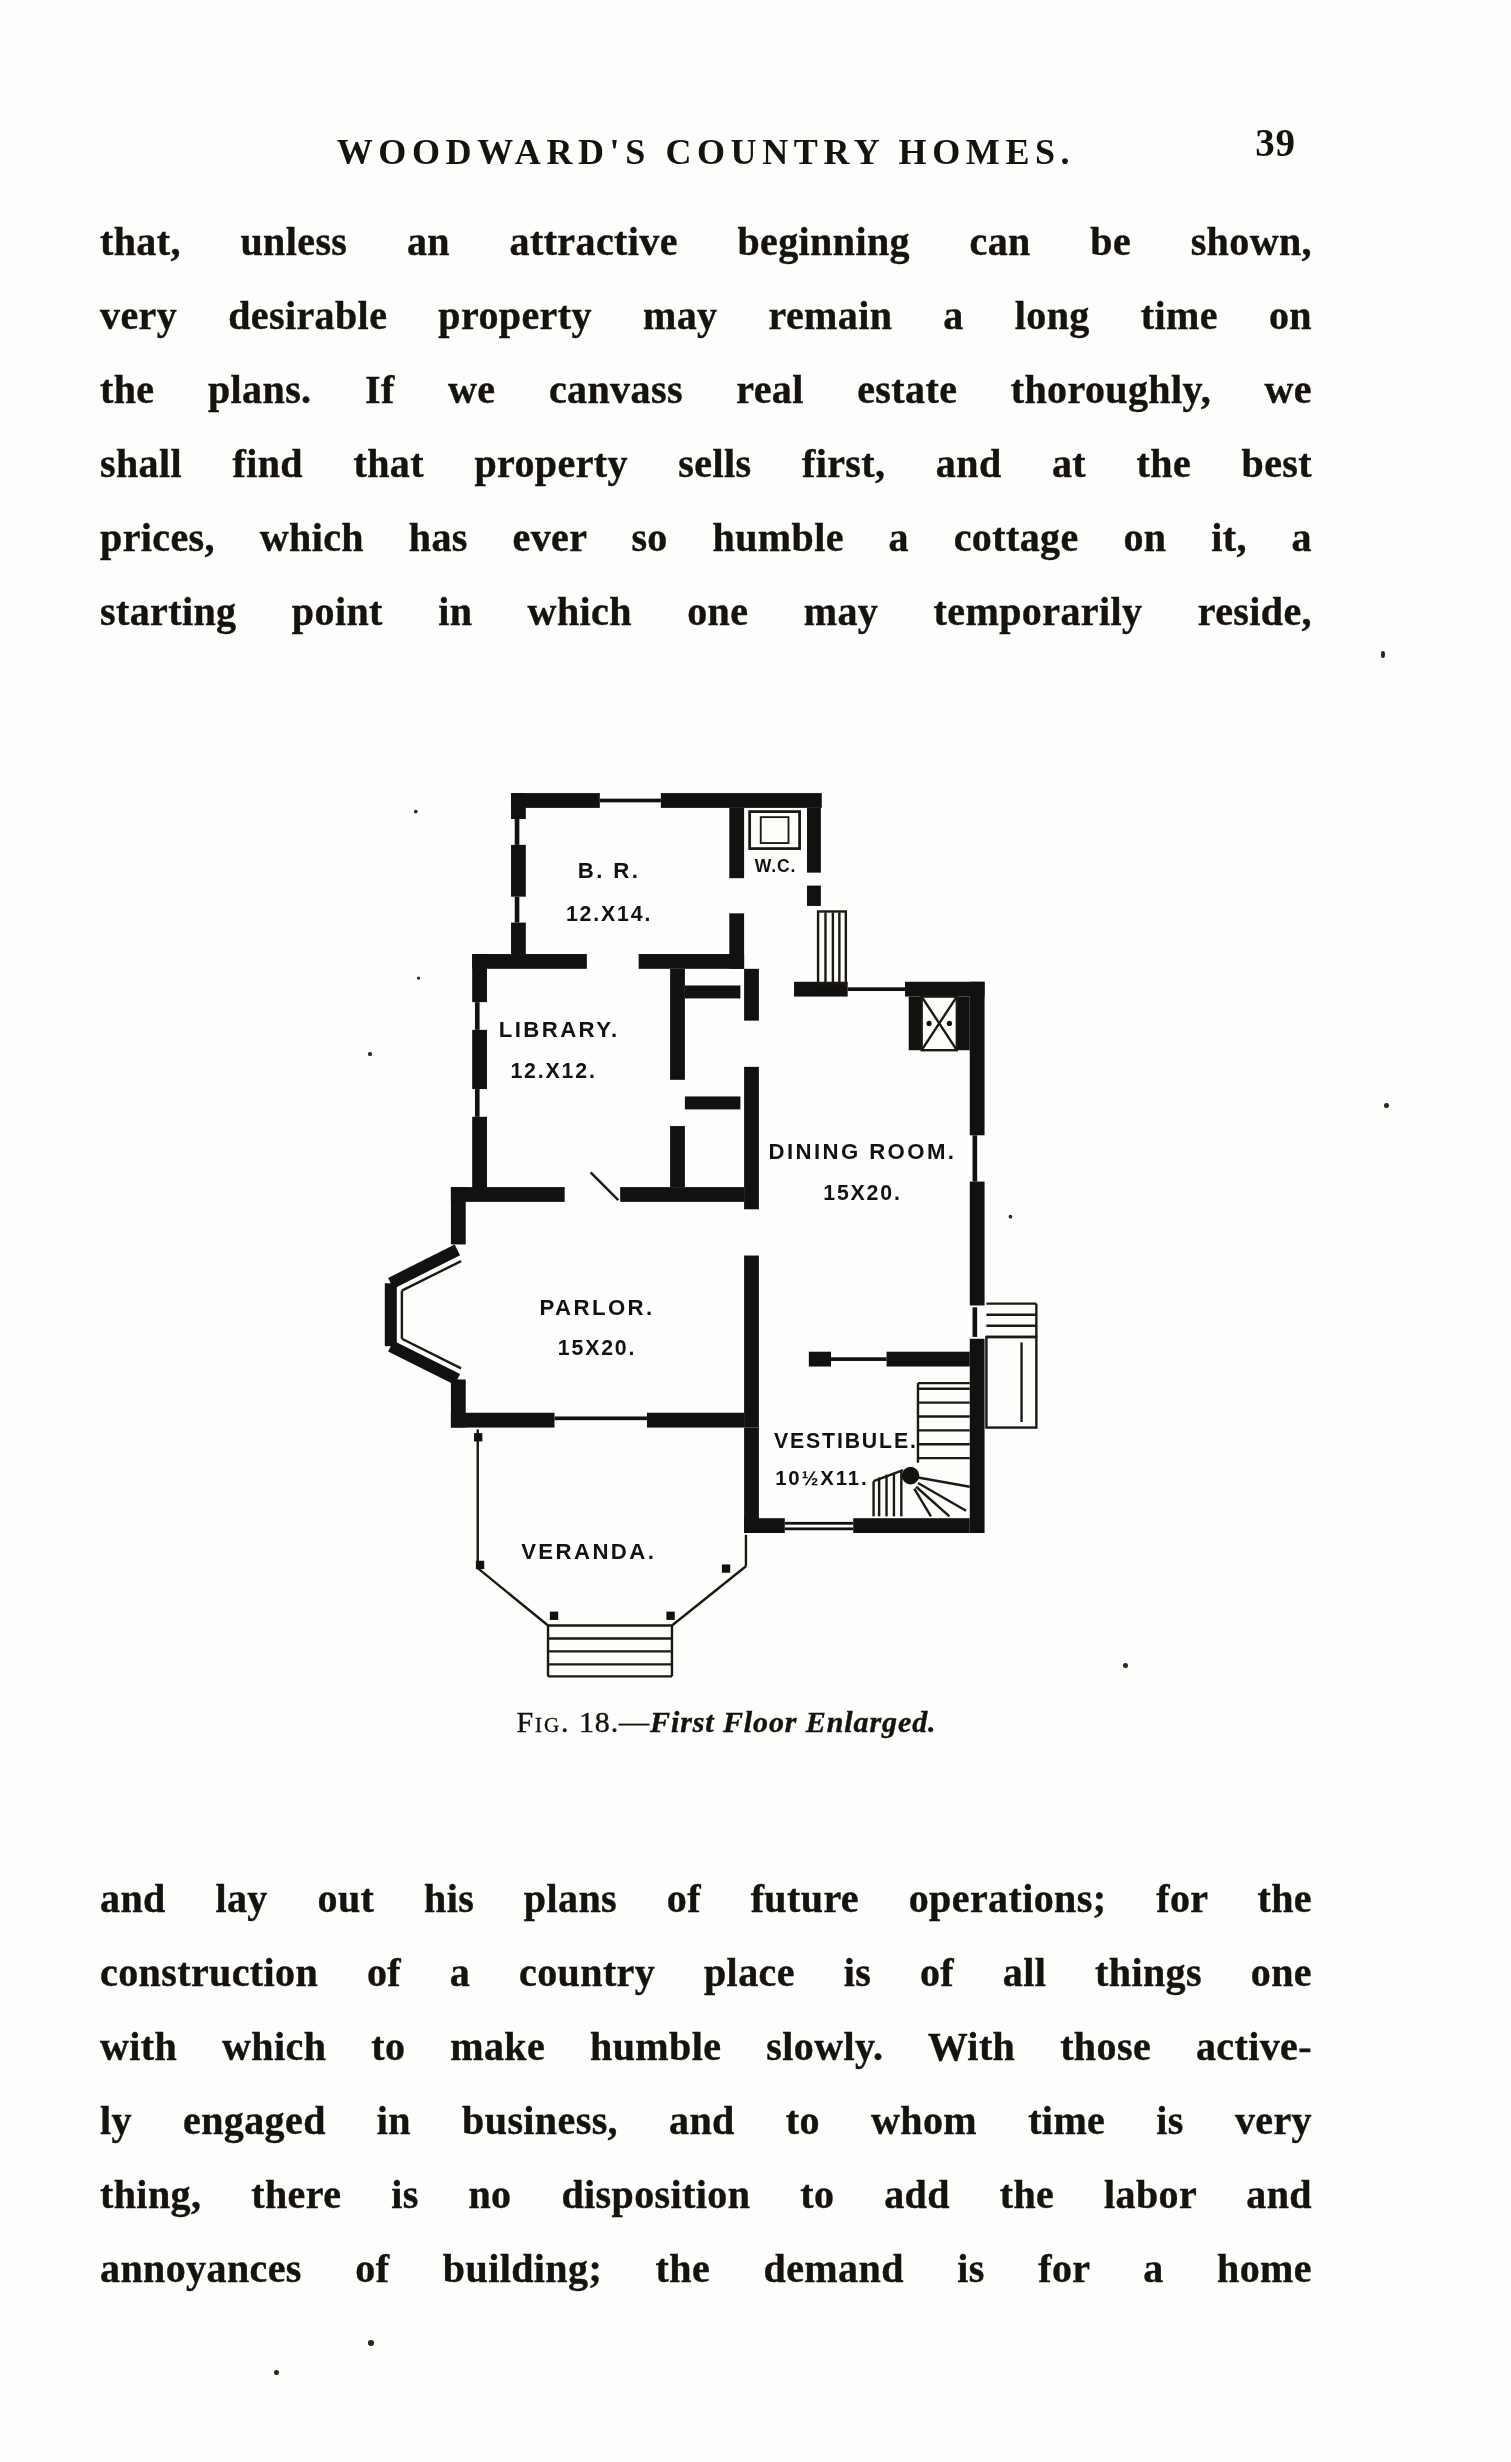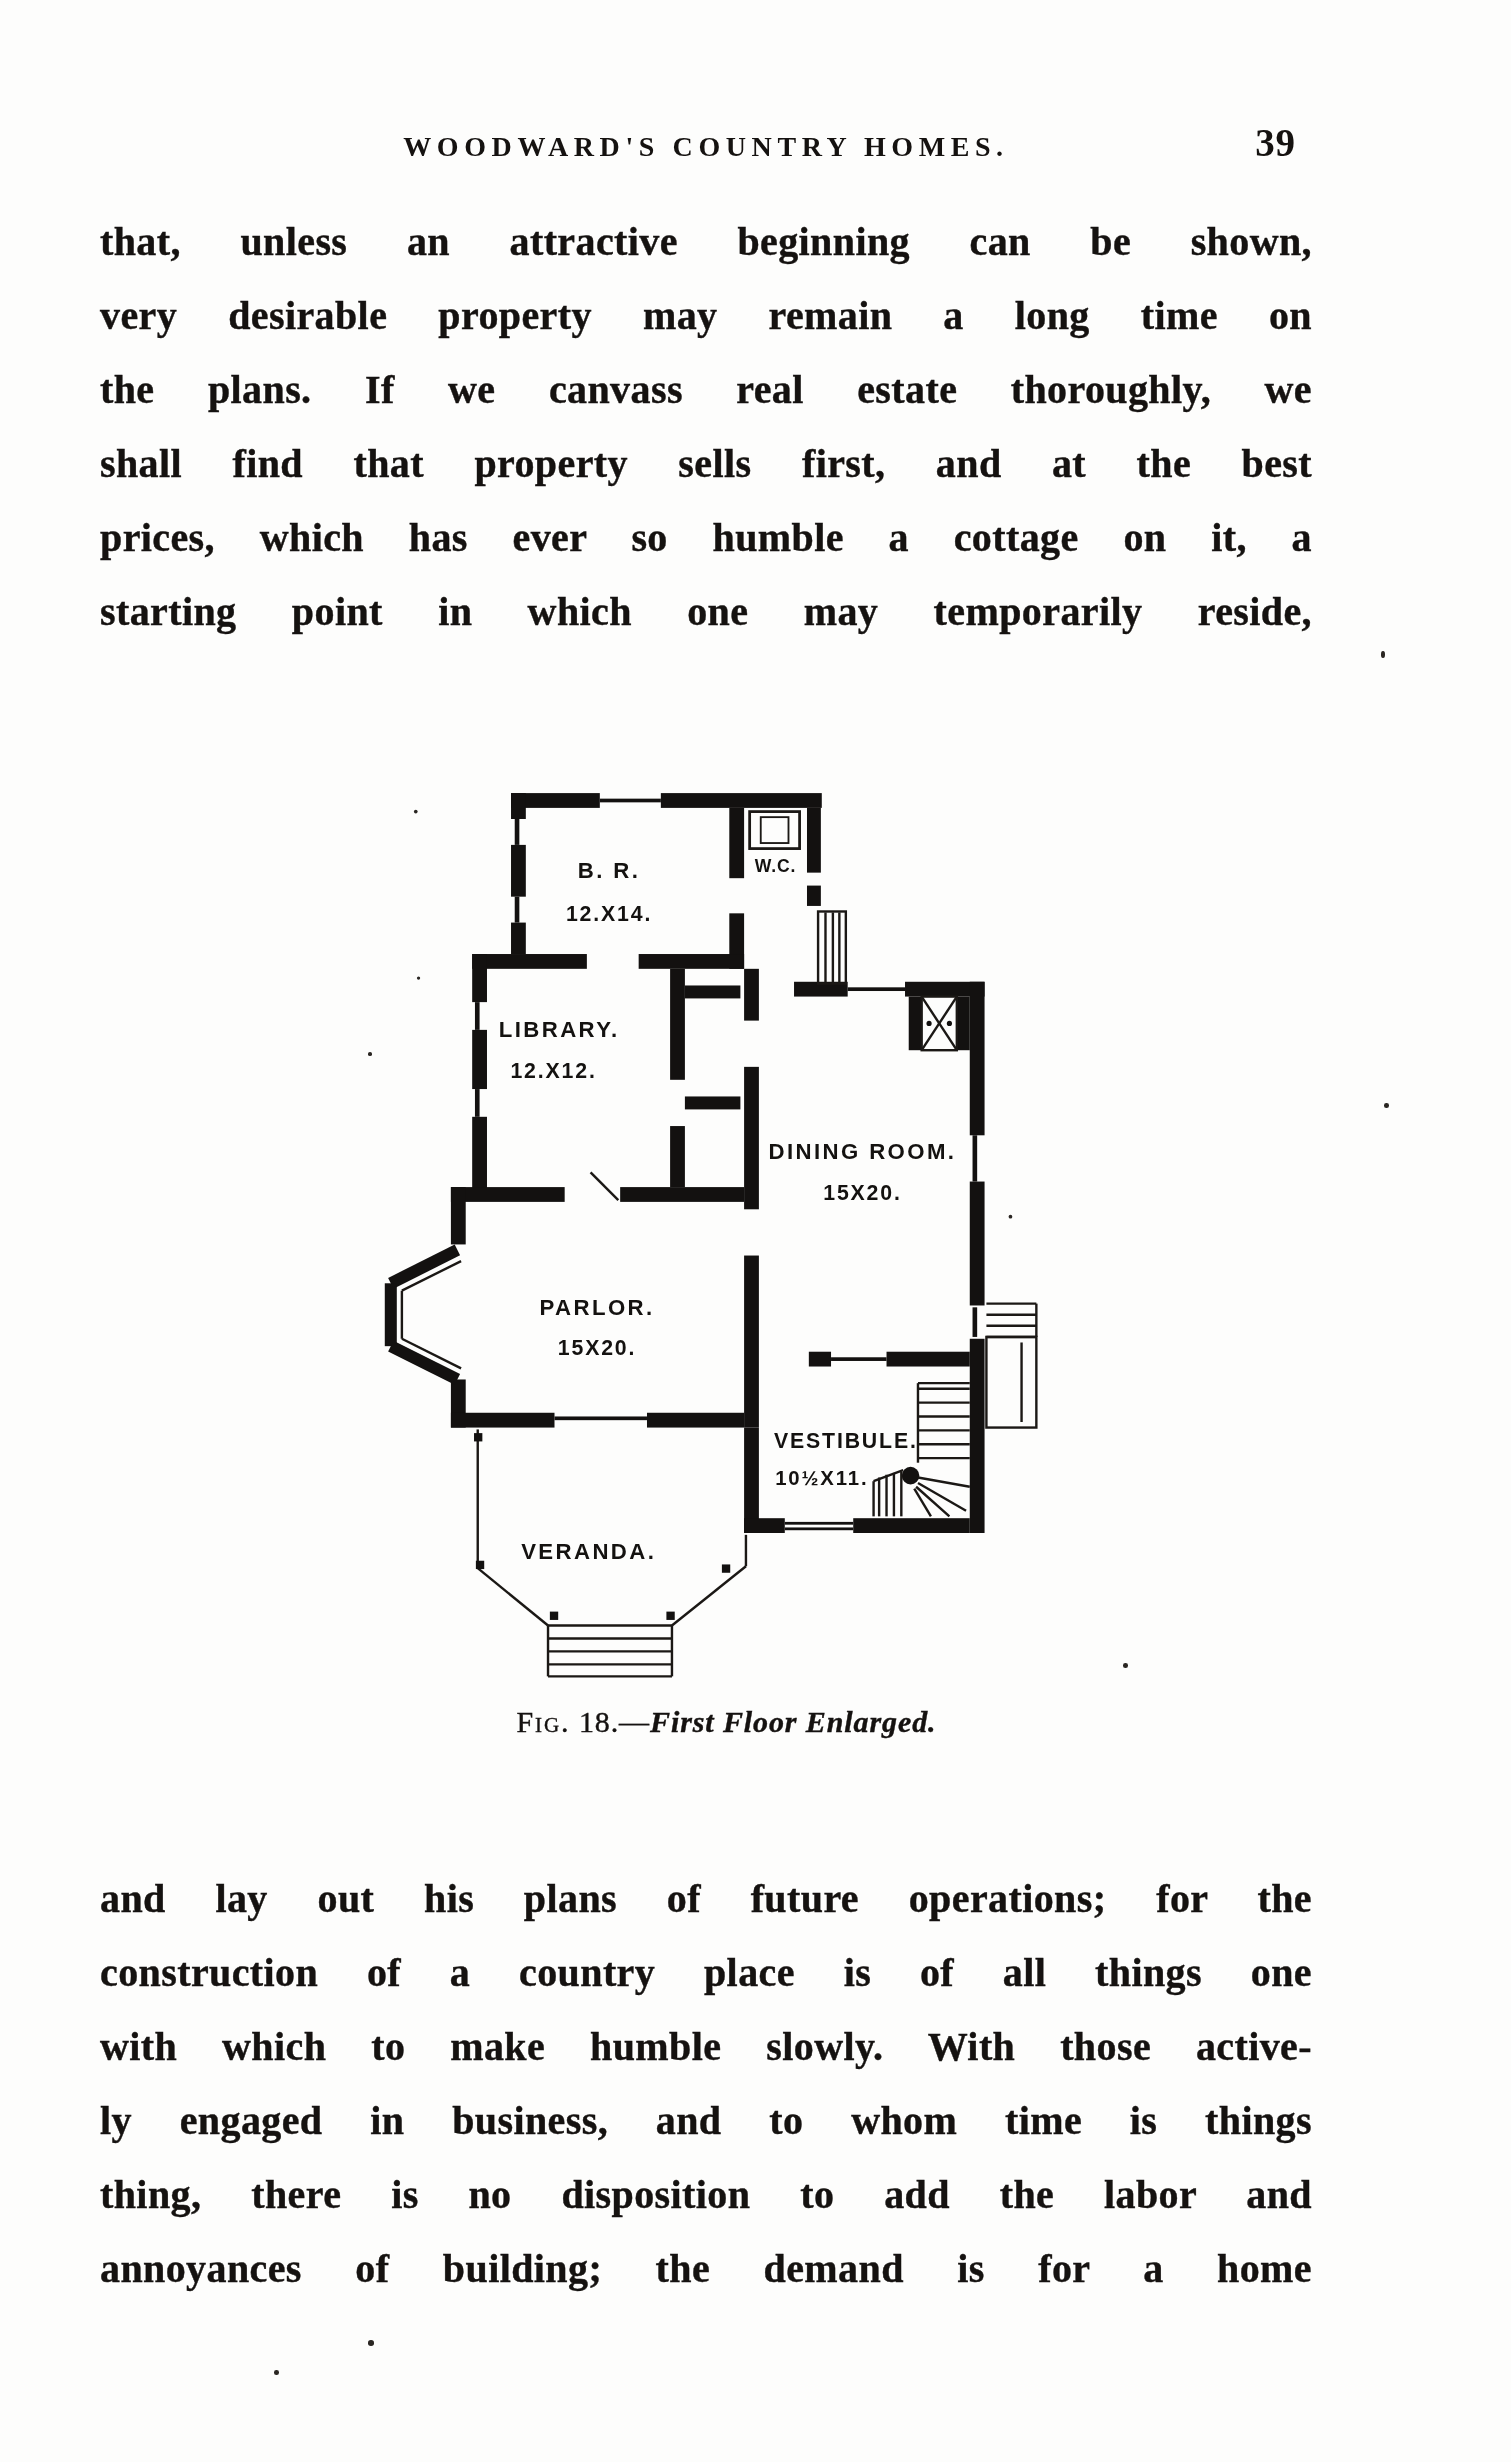--- a/index.html
+++ b/index.html
@@ -4,21 +4,21 @@
 <style>
   html,body{margin:0;padding:0;background:#888;}
   #page{
     position:relative; width:1511px; height:2462px;
     background:#fdfdfc; overflow:hidden;
     font-family:"Liberation Serif", serif; color:#151210;
   }
   
   #running-head{
     position:absolute; top:131px; left:100px; width:1212px;
-    text-align:center; font-size:28px; font-weight:700;
+    text-align:center; font-size:36px; font-weight:700;
     letter-spacing:5.6px; white-space:nowrap;
   }
   #page-num{
     position:absolute; top:120px; right:215px;
     font-size:39px; font-weight:700; letter-spacing:0.9px;
   }
   
   .para{position:absolute; left:100px; width:1212px;}
   .para .tline{
     display:block; height:74px; line-height:74px;
@@ -253,21 +253,21 @@
   </div>
 
   <div id="fig-caption">
     <span class="cap-fig">Fig.</span><span> 18.—</span><span class="cap-title">First Floor Enlarged.</span>
   </div>
 
   <div id="para-bottom" class="para">
     <span class="tline">and lay out his plans of future operations; for the</span>
     <span class="tline">construction of a country place is of all things one</span>
     <span class="tline">with which to make humble slowly. With those active-</span>
-    <span class="tline">ly engaged in business, and to whom time is things</span>
+    <span class="tline">ly engaged in business, and to whom time is very</span>
     <span class="tline">thing, there is no disposition to add the labor and</span>
     <span class="tline">annoyances of building; the demand is for a home</span>
   </div>
 
   <div class="speck" style="top:651px;left:1381px;width:3.7px;height:6.5px"></div>
   <div class="speck" style="top:1103px;left:1384px;width:4.6px;height:4.6px"></div>
   <div class="speck" style="top:1052px;left:368px;width:3.7px;height:3.7px"></div>
   <div class="speck" style="top:2340px;left:368px;width:5.6px;height:5.6px"></div>
   <div class="speck" style="top:2370px;left:274px;width:4.6px;height:4.6px"></div>
   <div class="speck" style="top:1663px;left:1123px;width:4.6px;height:4.6px"></div>

